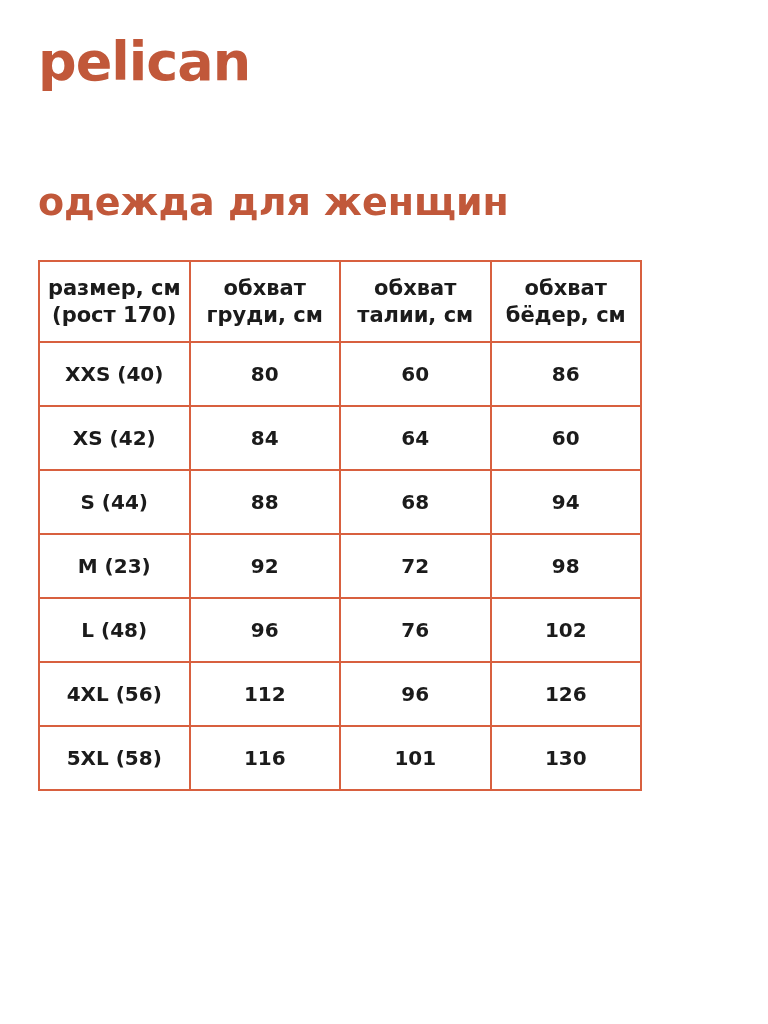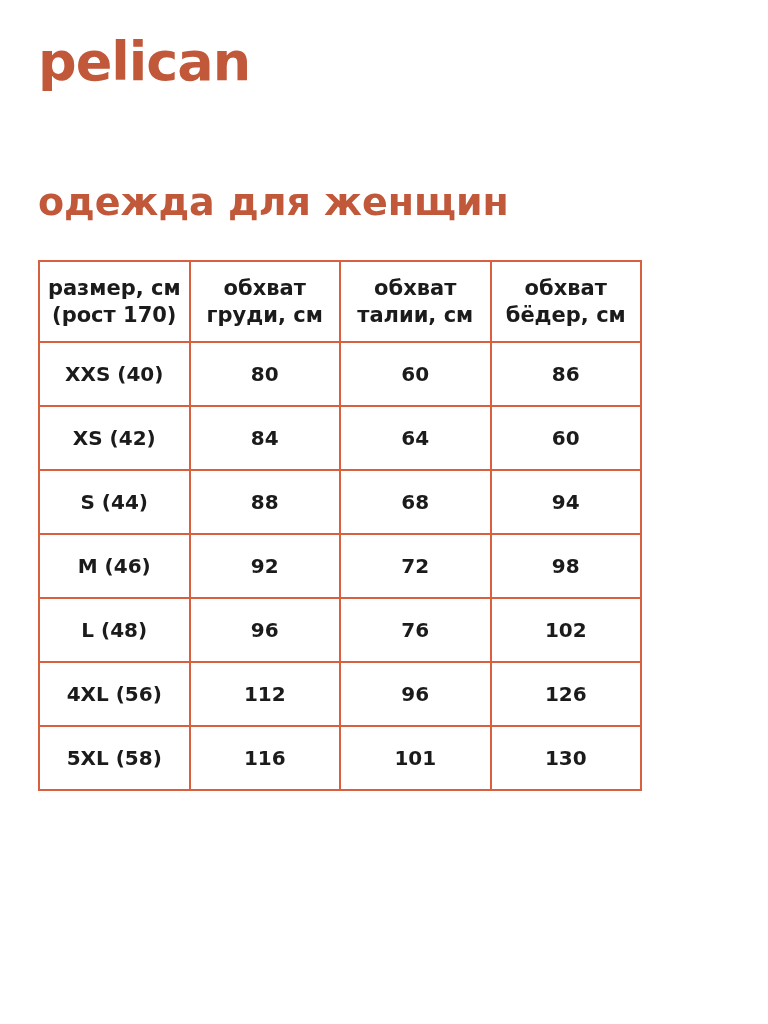--- a/index.html
+++ b/index.html
@@ -103,21 +103,21 @@
           <td>64</td>
           <td>60</td>
         </tr>
         <tr>
           <td>S (44)</td>
           <td>88</td>
           <td>68</td>
           <td>94</td>
         </tr>
         <tr>
-          <td>M (46)</td>
+          <td>M (23)</td>
           <td>92</td>
           <td>72</td>
           <td>98</td>
         </tr>
         <tr>
           <td>L (48)</td>
           <td>96</td>
           <td>76</td>
           <td>102</td>
         </tr>

